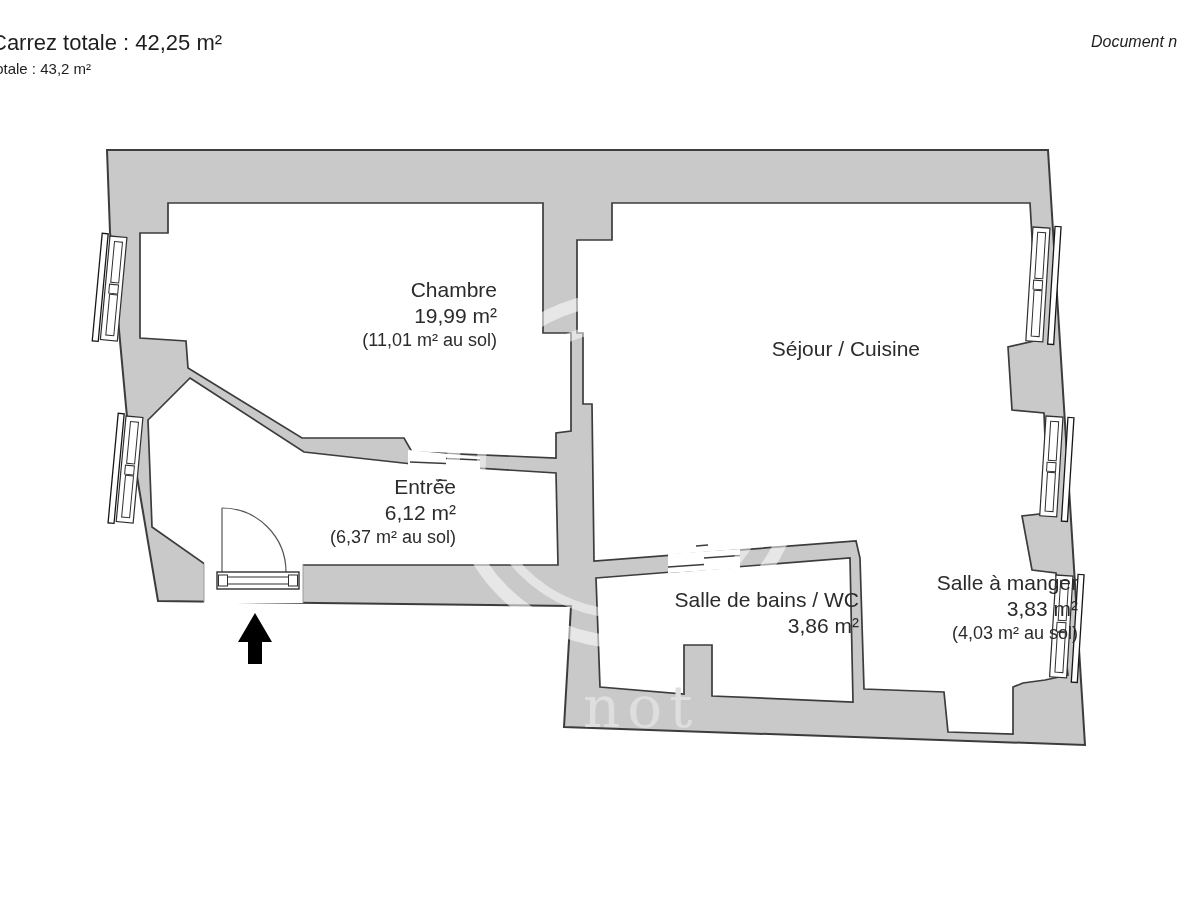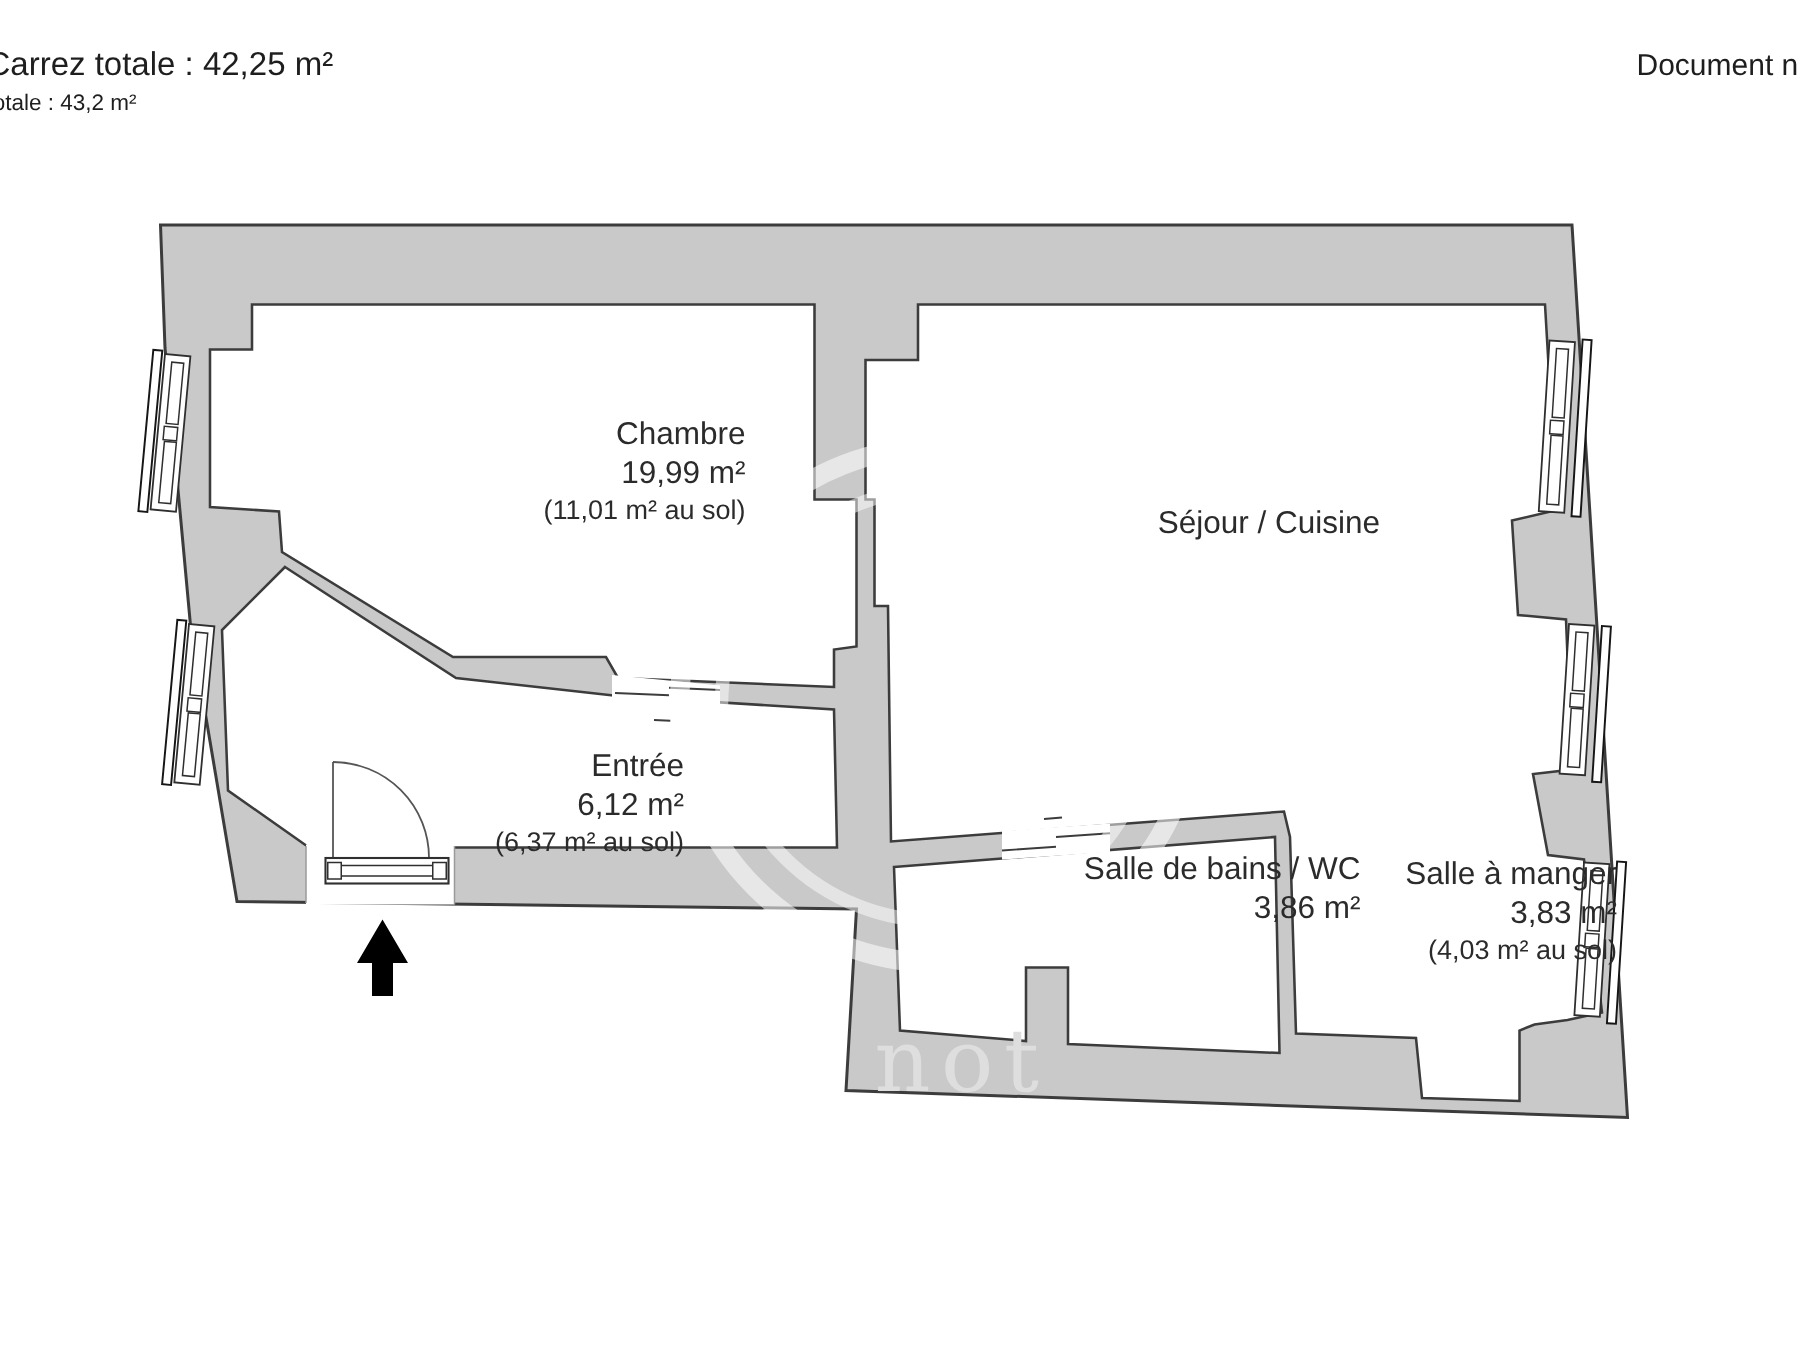--- a/index.html
+++ b/index.html
@@ -2,21 +2,21 @@
 <html><head>
 <meta charset="utf-8">
 <style>
   html,body{margin:0;padding:0;}
   body{
     width:1200px;height:900px;position:relative;overflow:hidden;
     background:#ffffff;font-family:"Liberation Sans",sans-serif;
   }
   .hdr-line1{position:absolute;left:-9px;top:30px;font-size:22px;color:#1e1e1e;white-space:nowrap;}
   .hdr-line2{position:absolute;left:-9px;top:60px;font-size:15px;color:#1e1e1e;white-space:nowrap;}
-  .hdr-right{position:absolute;left:1091px;top:33px;font-size:20px;color:#1e1e1e;white-space:nowrap;}
+  .hdr-right{position:absolute;left:1091px;top:33px;font-size:16px;font-style:italic;color:#1e1e1e;white-space:nowrap;}
   svg{position:absolute;left:0;top:0;}
   .room-label{position:absolute;text-align:right;color:#2b2b2b;}
   .rl-name,.rl-area{font-size:21px;line-height:26px;}
   .rl-sub{font-size:18px;line-height:22px;}
   .wm-text{font-family:"DejaVu Serif",serif;}
 </style>
 </head>
 <body>
 
 <div class="hdr-line1">Carrez totale : 42,25 m²</div>
@@ -111,27 +111,27 @@
 <div class="room-label" style="left:257px;top:277px;width:240px;">
   <div class="rl-name">Chambre</div>
   <div class="rl-area">19,99 m²</div>
   <div class="rl-sub">(11,01 m² au sol)</div>
 </div>
 
 <div class="room-label" style="left:680px;top:336px;width:240px;">
   <div class="rl-name">Séjour / Cuisine</div>
 </div>
 
-<div class="room-label" style="left:256px;top:474px;width:200px;margin-top:24px;">
+<div class="room-label" style="left:256px;top:474px;width:200px;">
   <div class="rl-name">Entrée</div>
   <div class="rl-area">6,12 m²</div>
   <div class="rl-sub">(6,37 m² au sol)</div>
 </div>
 
-<div class="room-label" style="left:599px;top:567px;width:260px;padding-left:48px;">
+<div class="room-label" style="left:599px;top:587px;width:260px;">
   <div class="rl-name">Salle de bains / WC</div>
   <div class="rl-area">3,86 m²</div>
 </div>
 
 <div class="room-label" style="left:838px;top:570px;width:240px;">
   <div class="rl-name">Salle à manger</div>
   <div class="rl-area">3,83 m²</div>
   <div class="rl-sub">(4,03 m² au sol)</div>
 </div>
 

